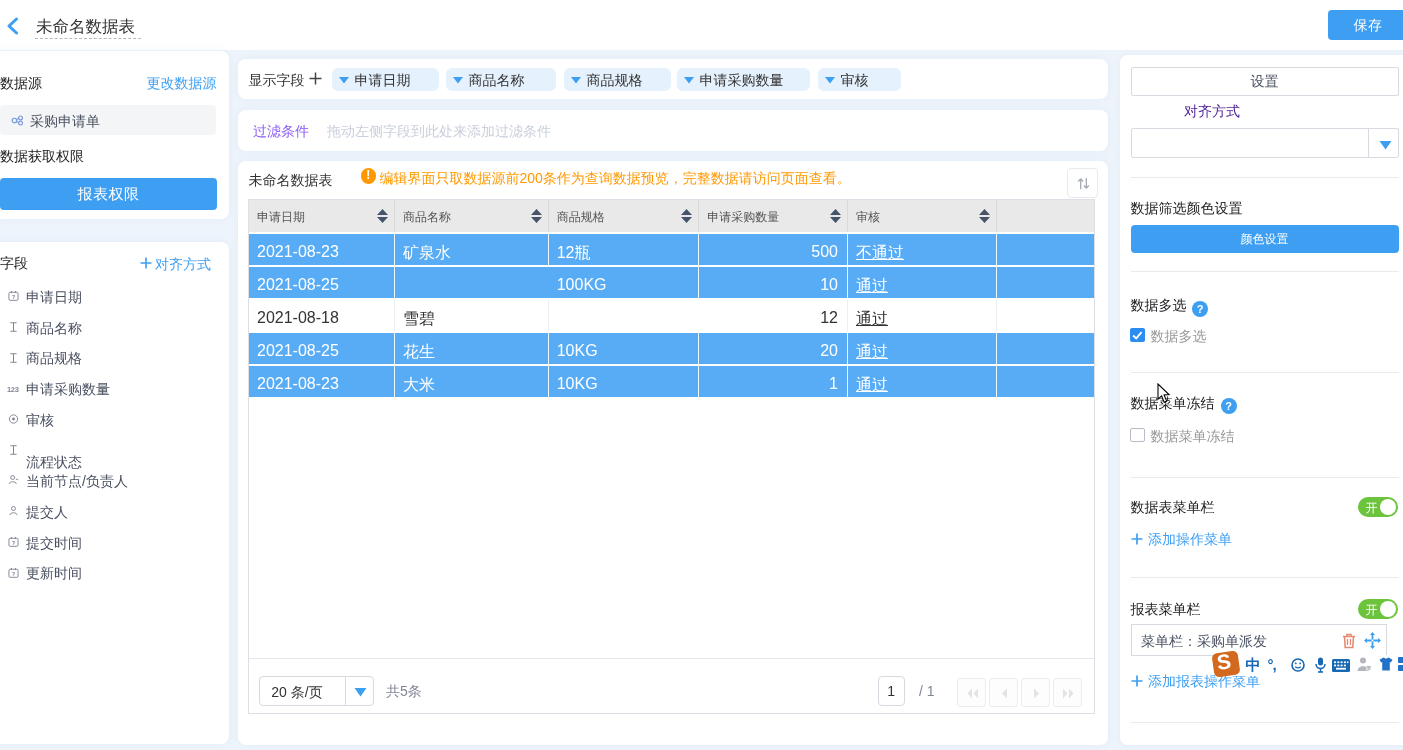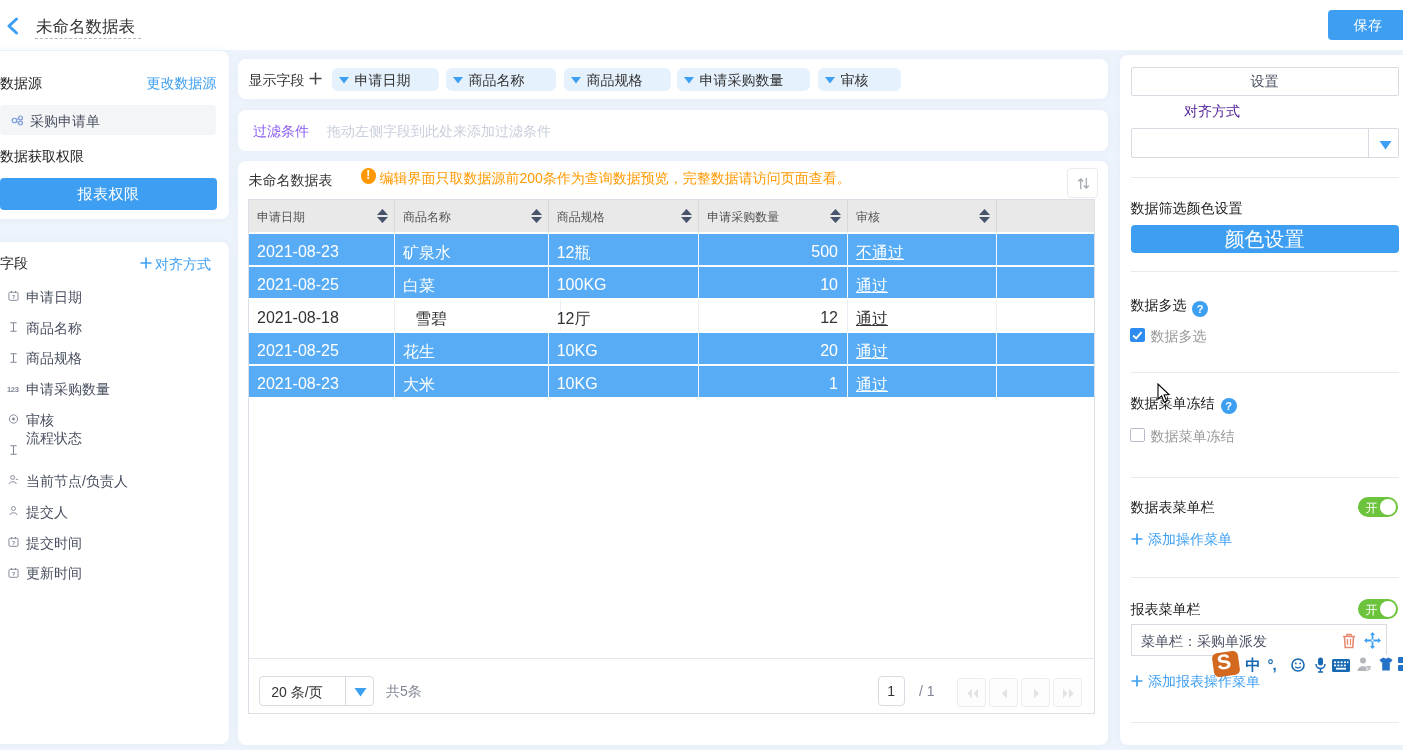--- a/index.html
+++ b/index.html
@@ -81,21 +81,21 @@
 <div class="a" style="left:7px;top:385px;font-size:7.5px;font-weight:700;color:#808695;letter-spacing:-0.3px">123</div>
 <div class="ft" style="top:381.1px">申请采购数量</div>
 <svg class="fi" style="top:413px" viewBox="0 0 14 14">
     <circle cx="7" cy="7" r="5.3" fill="none" stroke="#808695" stroke-width="1.2"></circle>
     <circle cx="7" cy="7" r="1.8" fill="#808695"></circle>
   </svg>
 <div class="ft" style="top:411.8px">审核</div>
 <svg class="fi" style="top:444px" viewBox="0 0 14 14">
     <path d="M3 1.5 H11 M7 1.5 V12.5 M3 12.5 H11" stroke="#808695" stroke-width="1.3" fill="none"></path>
   </svg>
-<div class="ft" style="top:430px">流程状态</div>
+<div class="ft" style="top:454px">流程状态</div>
 <svg class="fi" style="top:474px" viewBox="0 0 14 14">
     <circle cx="6" cy="3.8" r="2.5" fill="none" stroke="#808695" stroke-width="1.2"></circle>
     <path d="M1.5 12 C1.5 8.4 10.5 8.4 10.5 12" fill="none" stroke="#808695" stroke-width="1.2"></path>
     <path d="M10 6.5 q1.5 -1 3 0" fill="none" stroke="#808695" stroke-width="1.1"></path>
   </svg>
 <div class="ft" style="top:473.2px">当前节点/负责人</div>
 <svg class="fi" style="top:505px" viewBox="0 0 14 14">
     <circle cx="7" cy="3.8" r="2.5" fill="none" stroke="#808695" stroke-width="1.2"></circle>
     <path d="M2.5 12 C2.5 8.4 11.5 8.4 11.5 12" fill="none" stroke="#808695" stroke-width="1.2"></path>
   </svg>
@@ -218,43 +218,37 @@
       </div>
   <div class="cell" style="left:599px;width:149.3px">
         <i style="text-decoration:underline">不通过</i>
       </div>
   <div class="cell" style="left:748.3px;width:96.2px;border-right:none"></div>
  </div>
  <div class="a rowb" style="left:0;top:66.4px;width:844.5px;height:33px;background:#57acf5;border-bottom:2px solid #fff">
   <div class="cell" style="left:0;width:146px">
         <i>2021-08-25</i>
       </div>
-  <div class="cell" style="left:146px;width:153.7px">
-        <i>白菜</i>
-      </div>
   <div class="cell" style="left:299.7px;width:150.6px">
         <i>100KG</i>
       </div>
   <div class="cell" style="left:450.3px;width:148.7px">
         <i style="left:auto;right:9px">10</i>
       </div>
   <div class="cell" style="left:599px;width:149.3px">
         <i style="text-decoration:underline">通过</i>
       </div>
   <div class="cell" style="left:748.3px;width:96.2px;border-right:none"></div>
  </div>
  <div class="a roww" style="left:0;top:99.4px;width:844.5px;height:33px;background:#fff;border-bottom:2px solid #fff">
   <div class="cell" style="left:0;width:146px">
         <i>2021-08-18</i>
       </div>
-  <div class="cell" style="left:158px;width:153.7px">
+  <div class="cell" style="left:146px;width:153.7px">
         <i>雪碧</i>
-      </div>
-  <div class="cell" style="left:299.7px;width:150.6px">
-        <i>12厅</i>
       </div>
   <div class="cell" style="left:450.3px;width:148.7px">
         <i style="left:auto;right:9px">12</i>
       </div>
   <div class="cell" style="left:599px;width:149.3px">
         <i style="text-decoration:underline">通过</i>
       </div>
   <div class="cell" style="left:748.3px;width:96.2px;border-right:none"></div>
  </div>
  <div class="a rowb" style="left:0;top:132.4px;width:844.5px;height:33px;background:#57acf5;border-bottom:2px solid #fff">
@@ -330,21 +324,21 @@
 <div class="card" style="left:1119.5px;top:55.2px;width:292px;height:690.3px;border-radius:8px 0 0 8px"></div>
 <div class="a" style="left:1130.5px;top:66.5px;width:268px;height:29px;border:1px solid #d7dae0;border-radius:2px;text-align:center;line-height:27px;color:#495060">设置</div>
 <div class="a" style="left:1184px;top:103px;color:#4c1d95">对齐方式</div>
 <div class="a" style="left:1130.5px;top:128.4px;width:268px;height:29.5px;border:1px solid #d7dae0;border-radius:2px;background:#fff"></div>
 <div class="a" style="left:1368.3px;top:129px;width:1px;height:28.3px;background:#d7dae0"></div>
 <svg class="a" style="left:1378.5px;top:141px" width="13" height="9" viewBox="0 0 13 9">
     <path d="M0.5 0 H12.5 L6.5 8.5 Z" fill="#3d9ff2"></path>
   </svg>
 <div class="sep" style="top:177px"></div>
 <div class="a bold" style="left:1130.5px;top:199.5px">数据筛选颜色设置</div>
-<div class="btn" style="left:1130.5px;top:224.8px;width:268px;height:28px;line-height:28px;font-size:20px">颜色设置</div>
+<div class="btn" style="left:1130.5px;top:224.8px;width:268px;height:28px;line-height:28px;font-size:12px">颜色设置</div>
 <div class="sep" style="top:270.5px"></div>
 <div class="a bold" style="left:1130.5px;top:296.5px">数据多选</div>
 <div class="qm" style="left:1192px;top:300.5px">?</div>
 <div class="cb" style="left:1130px;top:327.7px;background:#2d8cf0"><svg width="14.5" height="14.5" viewBox="0 0 14 14">
       <path d="M3 7.2 L6 10 L11.2 4" fill="none" stroke="#fff" stroke-width="1.8"></path>
     </svg></div>
 <div class="a gray" style="left:1150.5px;top:328px">数据多选</div>
 <div class="sep" style="top:371.8px"></div>
 <div class="a bold" style="left:1130.5px;top:394.5px">数据菜单冻结</div>
 <div class="qm" style="left:1220.5px;top:397.5px">?</div>

